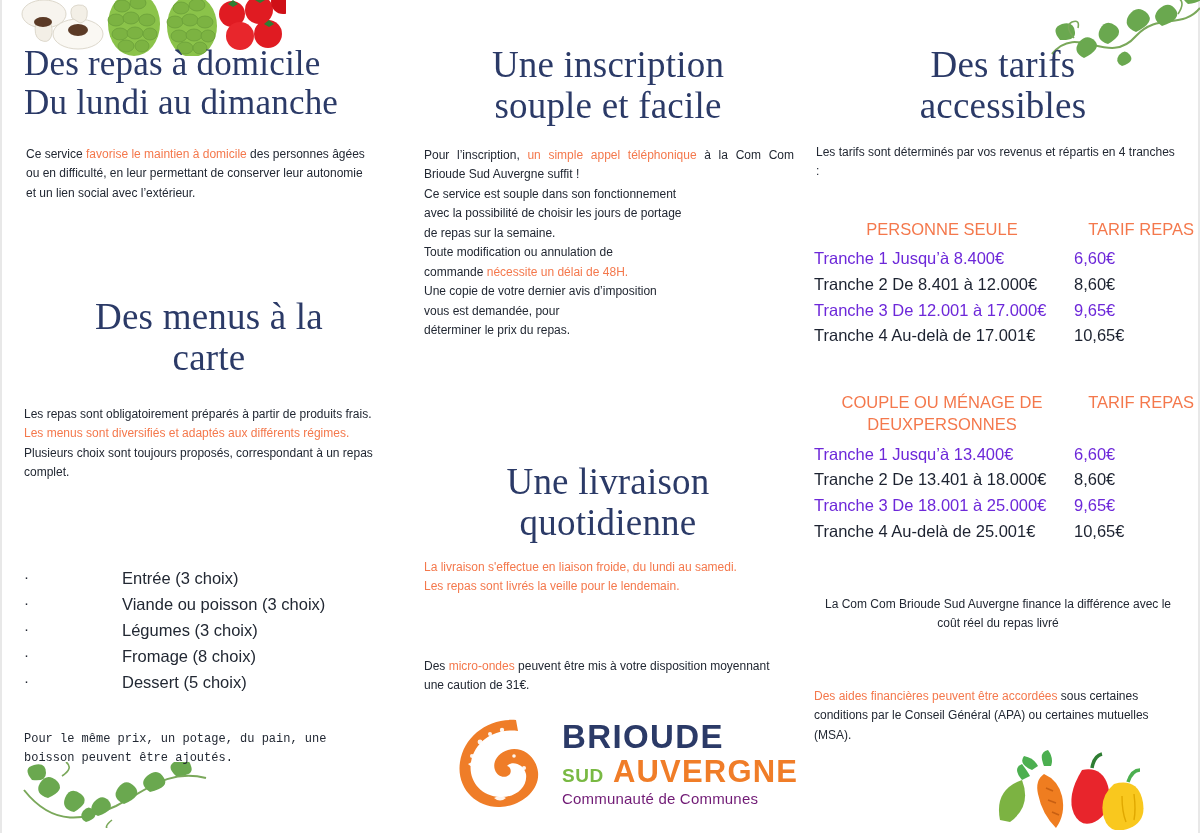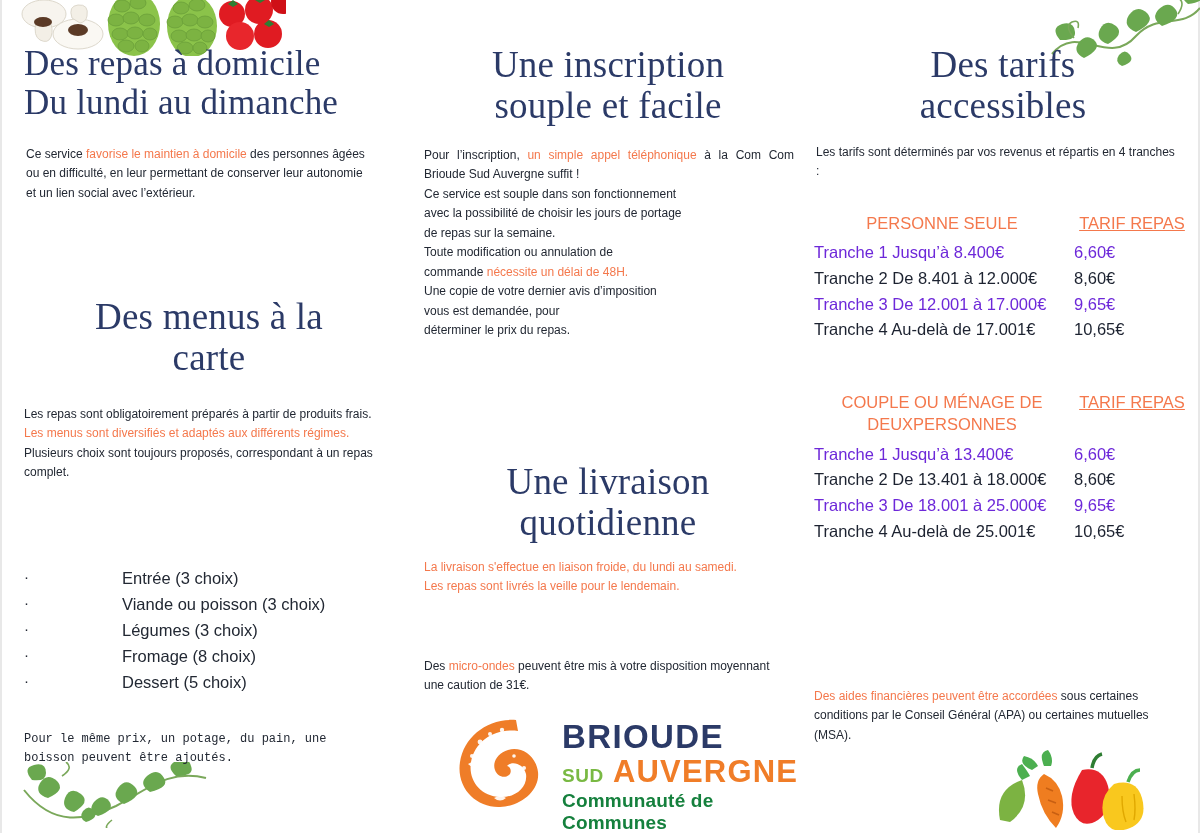--- a/index.html
+++ b/index.html
@@ -62,51 +62,51 @@
   .c2-head { position: absolute; left: 418px; top: 44px; width: 376px; }
   .c2-p1   { position: absolute; left: 422px; top: 146px; width: 370px; }
   .c2-head2{ position: absolute; left: 418px; top: 461px; width: 376px; }
   .c2-p2   { position: absolute; left: 422px; top: 558px; width: 372px; }
   .c2-p3   { position: absolute; left: 422px; top: 657px; width: 360px; }
   .logo-wrap { position: absolute; left: 448px; top: 712px; width: 300px; height: 105px; }
 
   
   .c3-head { position: absolute; left: 812px; top: 44px; width: 378px; }
   .c3-p1   { position: absolute; left: 814px; top: 143px; width: 364px; }
-  .tariff-1 { position: absolute; left: 812px; top: 212px; width: 380px; }
+  .tariff-1 { position: absolute; left: 812px; top: 218px; width: 380px; }
   .tariff-2 { position: absolute; left: 812px; top: 391px; width: 380px; }
   .c3-p2   { position: absolute; left: 812px; top: 595px; width: 368px; }
   .c3-p3   { position: absolute; left: 812px; top: 687px; width: 360px; }
 
   .t-headrow {
     display: flex;
     color: #f4784c;
     font-size: 16.5px;
     font-weight: 400;
     line-height: 1.35;
     margin-bottom: 6px;
   }
   .t-head-l { flex: 0 0 256px; text-align: center; }
-  .t-head-r { flex: 1; text-align: center; text-decoration: underline; }
+  .t-head-r { flex: 1; text-align: right; }
   .t-row {
     display: flex;
     font-size: 16.5px;
     line-height: 1.56;
   }
   .t-label { flex: 0 0 256px; }
   .t-price { flex: 1; text-align: left; padding-left: 4px; }
   .t-rows-gap { }
 
   
   .logo-text { position: absolute; left: 112px; top: 8px; }
   .logo-l1 { font-size: 33px; font-weight: bold; color: #2b3a67; letter-spacing: 1.4px; line-height: 1; }
   .logo-l2 { display: flex; align-items: baseline; margin-top: 3px; }
   .logo-sud { font-size: 19px; font-weight: bold; color: #79b943; letter-spacing: 0.6px; }
   .logo-auv { font-size: 31px; font-weight: bold; color: #f07d28; letter-spacing: 1.2px; margin-left: 9px; line-height: 1; }
-  .logo-l3 { font-size: 19px; font-weight: bold; color: #15803d; letter-spacing: 0.2px; margin-top: 3px; }
+  .logo-l3 { font-size: 15px; font-weight: normal; color: #701a75; letter-spacing: 0.2px; margin-top: 3px; }
 
   .deco { position: absolute; pointer-events: none; }
   .deco-topleft   { left: 14px;  top: -4px;  width: 270px; height: 60px; }
   .deco-topright  { left: 1048px; top: -6px; width: 152px; height: 92px; }
   .deco-botleft   { left: 14px;  top: 762px; width: 195px; height: 66px; }
   .deco-botright  { left: 990px; top: 748px; width: 190px; height: 82px; }
 </style>
 </head>
 <body>
 
@@ -400,18 +400,19 @@
         <span class="t-label">Tranche 3 De 18.001 à 25.000€</span>
         <span class="t-price">9,65€</span>
       </div>
       <div class="t-row dark">
         <span class="t-label">Tranche 4 Au-delà de 25.001€</span>
         <span class="t-price">10,65€</span>
       </div>
     </div>
   </div>
 
+  <p class="body c3-p2 orange center-t">La Com Com Brioude Sud Auvergne finance la différence avec le coût réel du repas livré</p>
 
   <p class="body c3-p3">
     <span class="orange">Des aides financières peuvent être accordées</span><span> sous certaines conditions par le Conseil Général (APA) ou certaines mutuelles (MSA).</span>
   </p>
 
 </div>
 
 </body></html>

